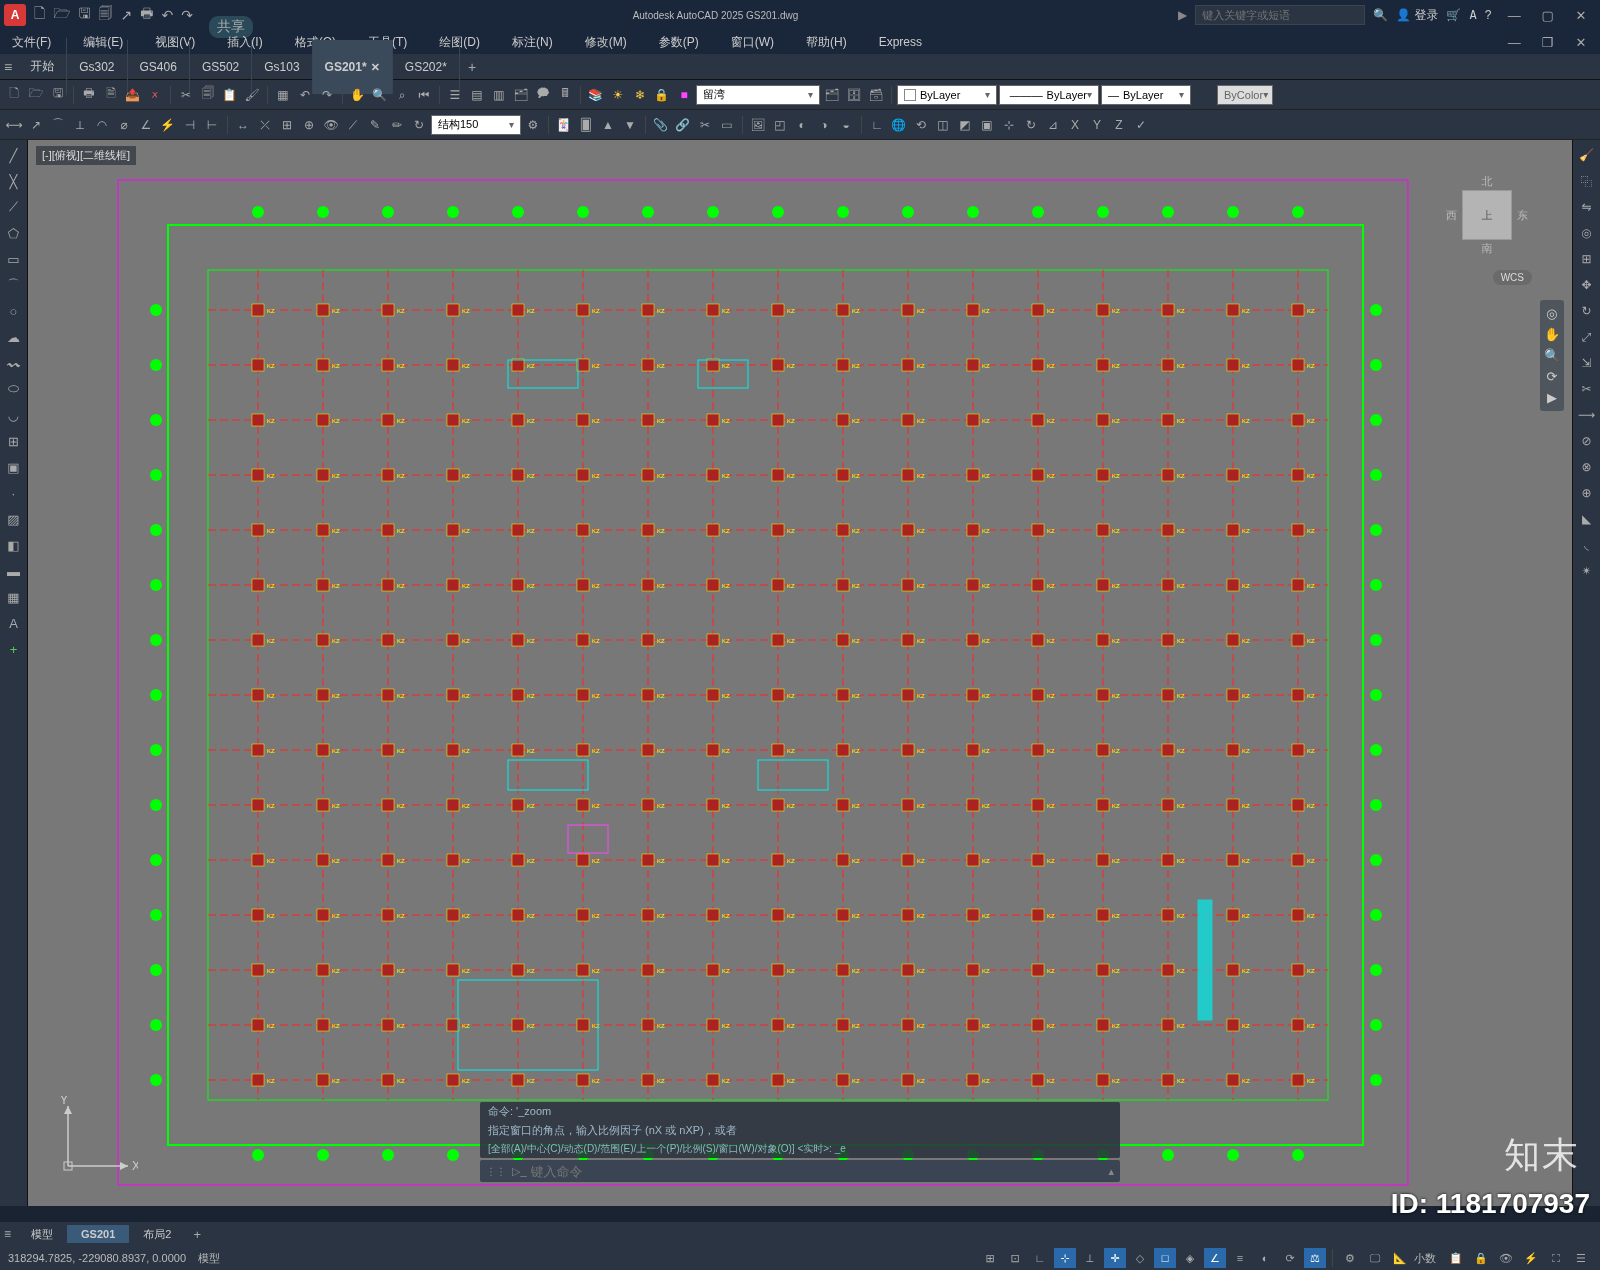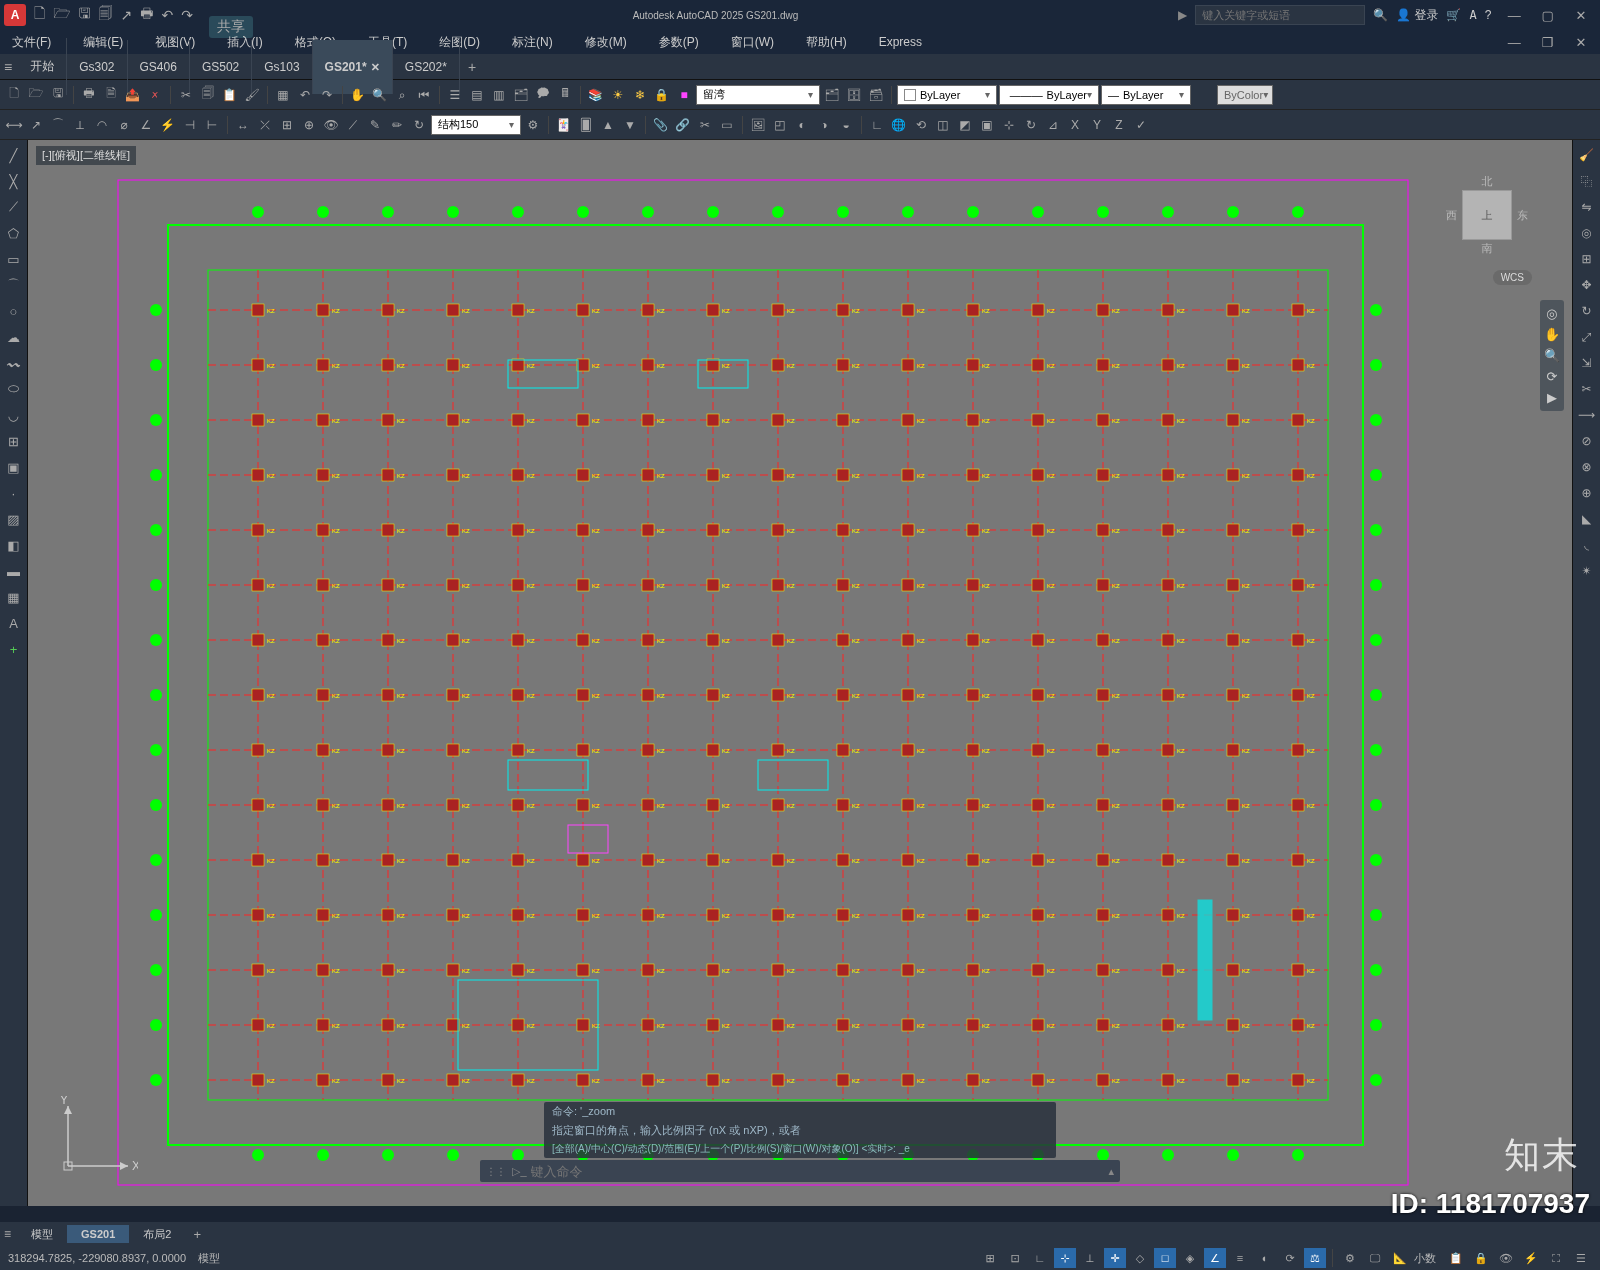--- a/index.html
+++ b/index.html
@@ -1,21 +1,21 @@
 <!DOCTYPE html>
 <html><head>
 <meta charset="utf-8">
 <style>
 * { margin: 0; padding: 0; box-sizing: border-box; font-family: "Microsoft YaHei", Arial, sans-serif; }
 body { width: 1600px; height: 1270px; background: #1a2332; color: #ccc; font-size: 12px; overflow: hidden; position: relative; }
 .titlebar { height: 30px; background: #1a2639; display: flex; align-items: center; padding: 0 4px; }
 .app-icon { width: 22px; height: 22px; background: #d73838; border-radius: 3px; color: #fff; font-weight: bold; display: flex; align-items: center; justify-content: center; margin-right: 8px; }
 .tb-tools { display: flex; gap: 8px; align-items: center; }
 .tb-tools span { font-size: 14px; color: #aaa; cursor: pointer; }
-.share-btn { background: #2a4a5a; padding: 2px 8px; border-radius: 3px; font-size: 11px; margin-left: 8px; color: #8cf; margin-top: 24px; }
+.share-btn { background: #2a4a5a; padding: 2px 8px; border-radius: 9px; font-size: 11px; margin-left: 8px; color: #8cf; margin-top: 24px; }
 .tb-center { flex: 1; text-align: center; font-size: 10px; color: #bbb; }
 .tb-right { display: flex; align-items: center; gap: 8px; }
 .search-box { background: #2a3442; border: 1px solid #3a4452; width: 170px; height: 20px; padding: 0 6px; font-size: 11px; color: #888; }
 .win-controls span { width: 30px; text-align: center; font-size: 13px; color: #aaa; cursor: pointer; display: inline-block; }
 .menubar { height: 24px; background: #1a2639; display: flex; align-items: center; padding: 0 4px; gap: 16px; }
 .menubar .mi { padding: 2px 8px; font-size: 12px; color: #ccc; cursor: pointer; }
 .doc-tabs { height: 26px; background: #2a3442; display: flex; align-items: center; padding: 0 4px; border-bottom: 1px solid #111; }
 .doc-tabs .hamburger { margin-right: 6px; font-size: 14px; color: #aaa; }
 .doc-tabs .tab { padding: 20px 12px; font-size: 12px; color: #ccc; border-right: 1px solid #3a4452; cursor: pointer; }
 .doc-tabs .tab.active { background: #3a4a5a; font-weight: bold; }
@@ -39,21 +39,21 @@
 .viewcube .cube { width: 50px; height: 50px; background: rgba(220,220,220,0.6); border: 1px solid #999; margin: 20px auto; position: relative; display: flex; align-items: center; justify-content: center; font-size: 11px; color: #555; }
 .viewcube .dir { position: absolute; font-size: 11px; color: #bbb; }
 .viewcube .n { top: 4px; left: 50%; transform: translateX(-50%); }
 .viewcube .s { bottom: 4px; left: 50%; transform: translateX(-50%); }
 .viewcube .e { right: 4px; top: 50%; transform: translateY(-50%); }
 .viewcube .w { left: 4px; top: 50%; transform: translateY(-50%); }
 .wcs-badge { position: absolute; top: 130px; right: 40px; background: rgba(100,100,100,0.7); padding: 2px 8px; border-radius: 8px; font-size: 10px; color: #ddd; z-index: 20; }
 .ucs-icon { position: absolute; bottom: 30px; left: 30px; z-index: 20; }
 .nav-bar { position: absolute; top: 160px; right: 8px; width: 24px; background: rgba(60,70,80,0.7); display: flex; flex-direction: column; gap: 6px; padding: 6px 2px; border-radius: 3px; z-index: 20; }
 .nav-bar span { font-size: 13px; color: #ccc; text-align: center; cursor: pointer; }
-.cmd-overlay { position: absolute; bottom: 112px; left: 50%; transform: translateX(-50%); width: 512px; background: rgba(40,48,60,0.85); font-size: 11px; z-index: 20; border-radius: 2px; }
+.cmd-overlay { position: absolute; bottom: 112px; left: 50%; transform: translateX(-50%); width: 640px; background: rgba(40,48,60,0.85); font-size: 11px; z-index: 20; border-radius: 2px; }
 .cmd-overlay .hline { padding: 2px 8px; color: #9fb8c8; }
 .cmd-overlay .opts { padding: 2px 8px; color: #8bb; font-size: 10px; }
 .cmd-input-row { position: absolute; bottom: 88px; left: 50%; transform: translateX(-50%); width: 640px; height: 22px; background: #3a4452; display: flex; align-items: center; padding: 0 6px; font-size: 11px; z-index: 20; border-radius: 2px; }
 .cmd-input-row .handle { color: #888; margin-right: 6px; font-size: 10px; }
 .cmd-input-row .prompt { color: #888; margin-right: 4px; }
 .cmd-input-row input { background: none; border: none; color: #aaa; font-size: 13px; flex: 1; outline: none; }
 .layout-tabs { position: absolute; bottom: 24px; height: 24px; width: 100%; background: #2a3442; display: flex; align-items: center; padding: 0 4px; }
 .layout-tabs .lt { padding: 3px 14px; font-size: 11px; color: #ccc; cursor: pointer; }
 .layout-tabs .lt.active { background: #3a5a7a; font-weight: bold; }
 .layout-tabs .add { padding: 3px 8px; font-size: 13px; color: #aaa; }

